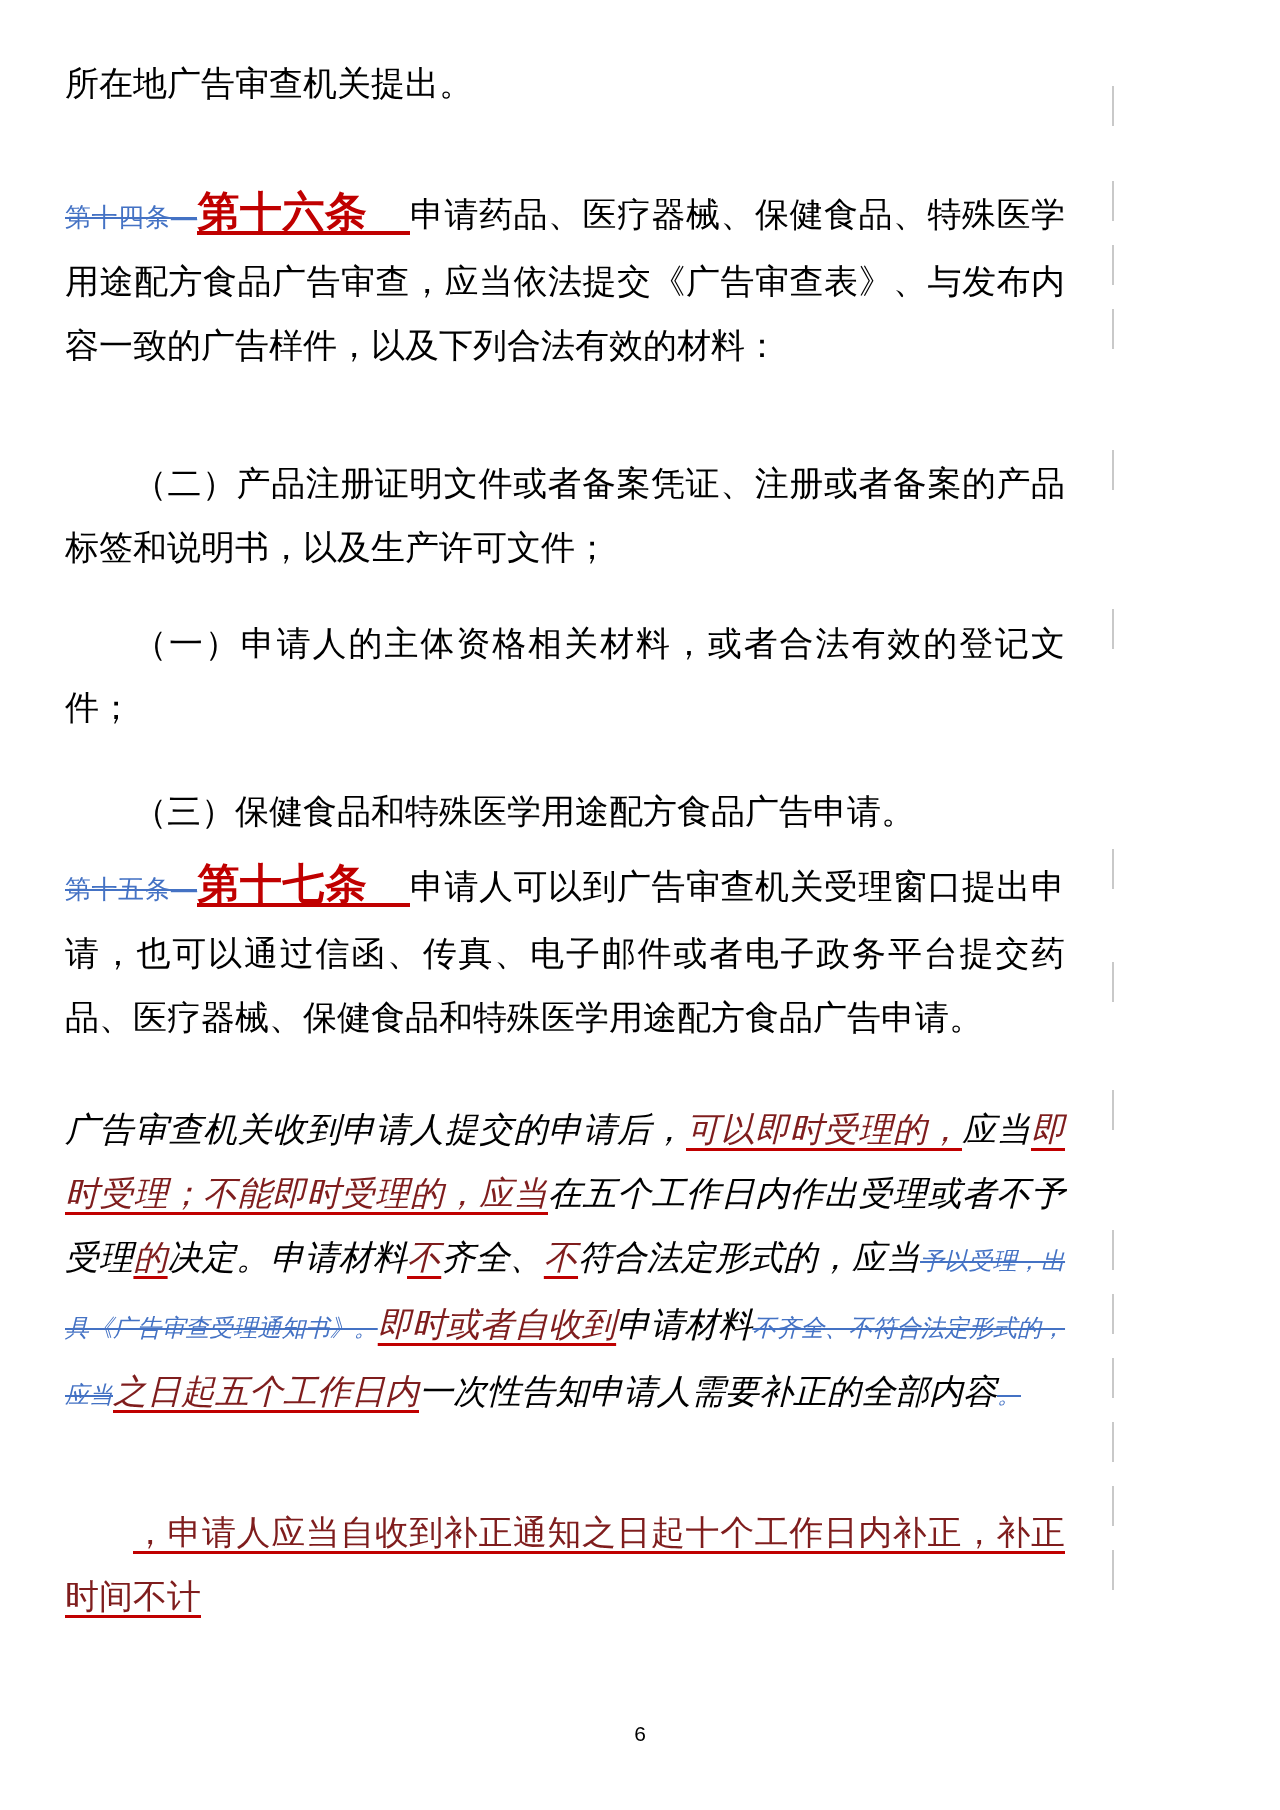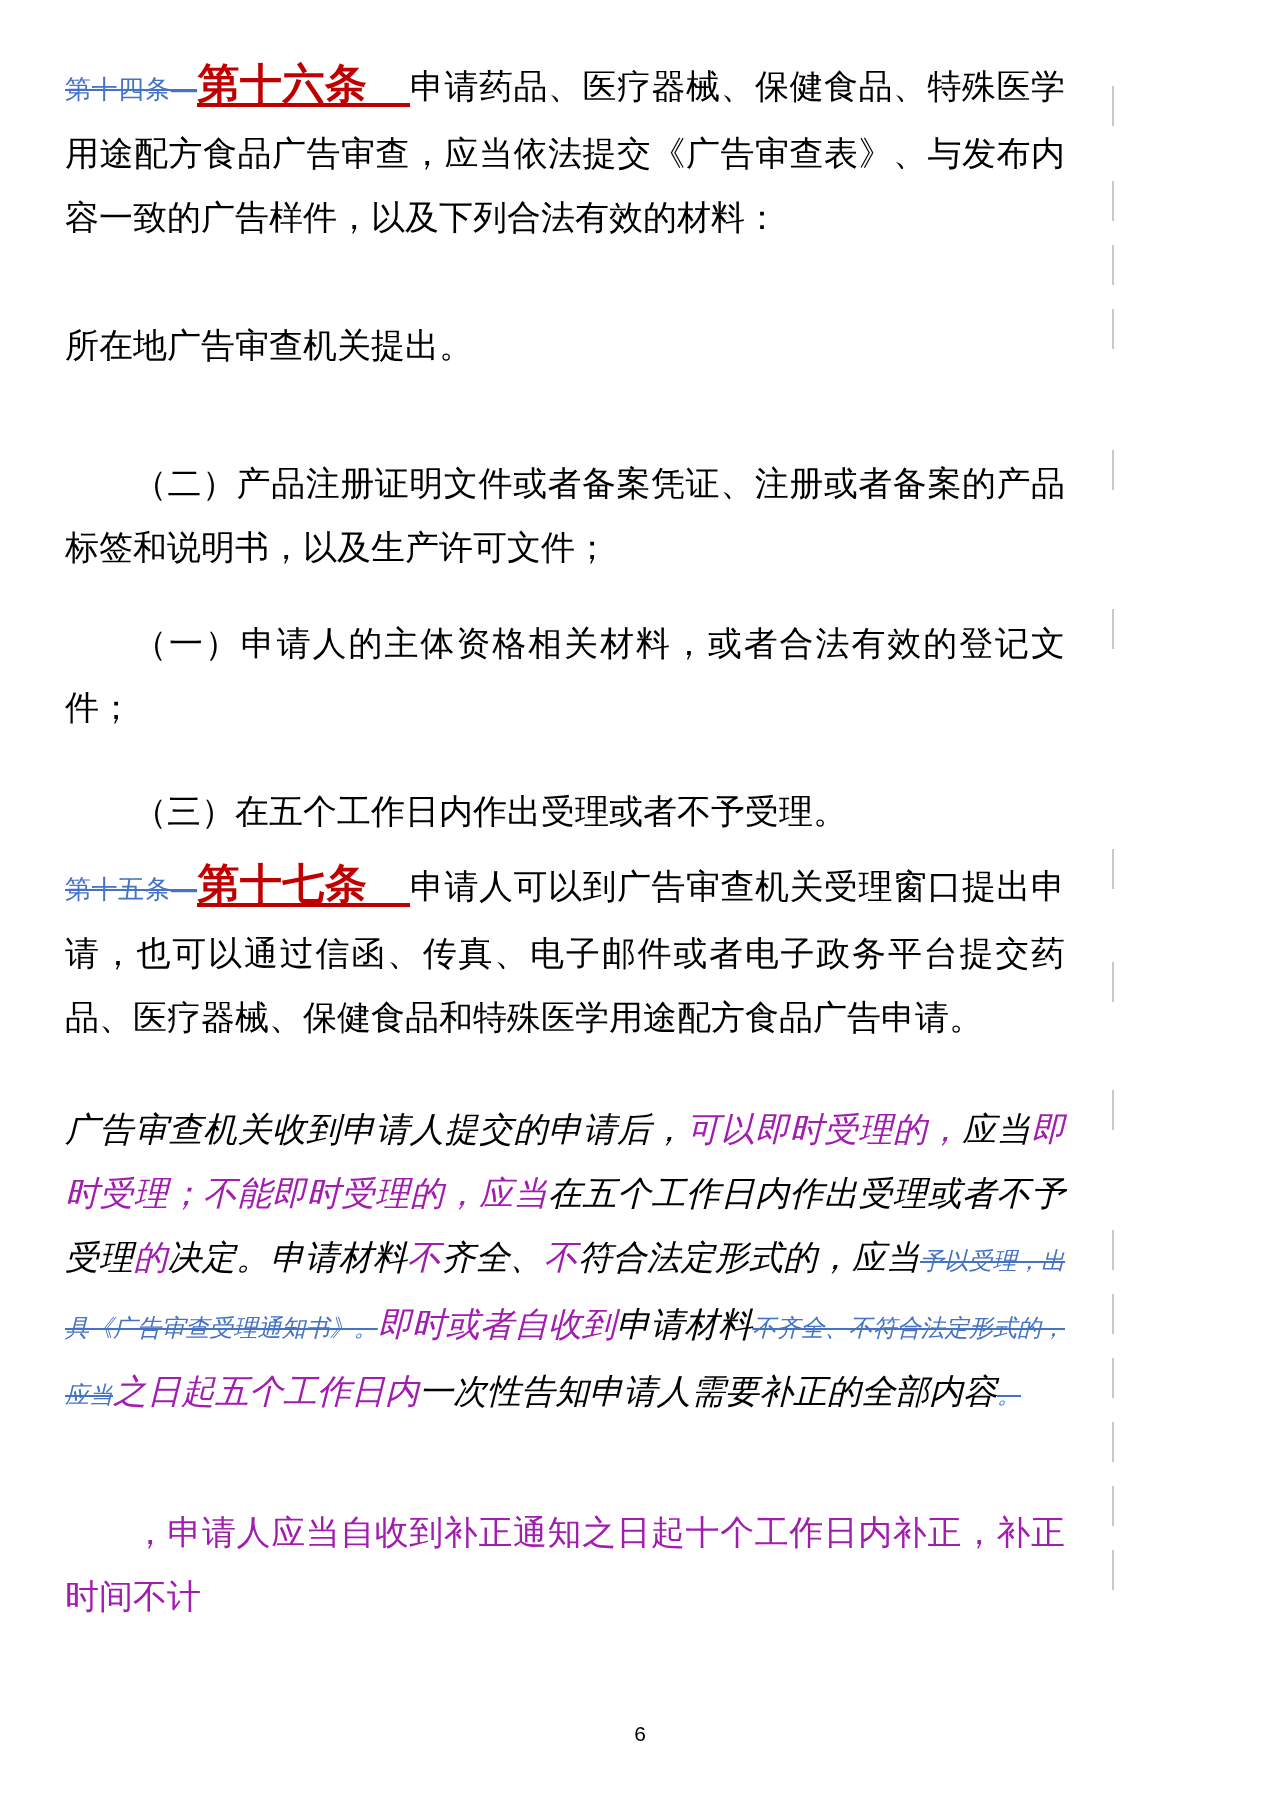--- a/index.html
+++ b/index.html
@@ -13,37 +13,37 @@
   .doc p:nth-of-type(1){margin-bottom:64px;}
   .doc p:nth-of-type(2){margin-bottom:74px;}
   .doc p:nth-of-type(3){margin-bottom:32px;}
   .doc p:nth-of-type(4){margin-bottom:40px;}
   .doc p:nth-of-type(5){margin-bottom:8px;}
   .doc p:nth-of-type(6){margin-bottom:48px;}
   .doc p:nth-of-type(7){margin-bottom:74px;font-style:italic;}
   .doc p:nth-of-type(8){margin-bottom:2px;}
   .run{text-decoration-thickness:2px;}
   .run.body{color:#000000;}
-  .run.ins{color:#a21caf;text-decoration-color:#c00000;text-underline-offset:7px;}
+  .run.ins{color:#7f1d1d;text-decoration:underline;text-decoration-color:#c00000;text-underline-offset:7px;}
   .run.ins-head{color:#c00000;font-weight:bold;font-size:42px;text-decoration:underline;text-decoration-color:#c00000;text-underline-offset:5px;}
   .run.del{color:#4472c4;font-size:24px;text-decoration:line-through;text-decoration-color:#4472c4;}
   .run.del-head{color:#4472c4;font-size:26px;text-decoration:line-through;text-decoration-color:#4472c4;}
   .pagenum{position:absolute;left:0;right:0;top:1722px;text-align:center;font-size:21px;color:#000;font-family:"Liberation Sans","DejaVu Sans",sans-serif;}
   .change-bar{position:absolute;left:1112px;width:2px;height:40px;background:#c9c9c9;}
 </style>
 </head>
 <body>
 
 <div class="page">
   <div class="doc" id="doc">
+      <p class="body"><span class="run body">所在地广告审查机关提出。</span></p>
       <p class="body"><span class="run del-head">第十四条—</span><span class="run ins-head">第十六条　</span><span class="run body">申请药品、医疗器械、保健食品、特殊医学用途配方食品广告审查，应当依法提交《广告审查表》、与发布内容一致的广告样件，以及下列合法有效的材料：</span></p>
-      <p class="body"><span class="run body">所在地广告审查机关提出。</span></p>
       <p class="item"><span class="run body">（二）产品注册证明文件或者备案凭证、注册或者备案的产品标签和说明书，以及生产许可文件；</span></p>
       <p class="item"><span class="run body">（一）申请人的主体资格相关材料，或者合法有效的登记文件；</span></p>
-      <p class="item"><span class="run body">（三）在五个工作日内作出受理或者不予受理。</span></p>
+      <p class="item"><span class="run body">（三）保健食品和特殊医学用途配方食品广告申请。</span></p>
       <p class="body"><span class="run del-head">第十五条—</span><span class="run ins-head">第十七条　</span><span class="run body">申请人可以到广告审查机关受理窗口提出申请，也可以通过信函、传真、电子邮件或者电子政务平台提交药品、医疗器械、保健食品和特殊医学用途配方食品广告申请。</span></p>
       <p class="body"><span class="run body">广告审查机关收到申请人提交的申请后，</span><span class="run ins">可以即时受理的，</span><span class="run body">应当</span><span class="run ins">即时受理；不能即时受理的，应当</span><span class="run body">在五个工作日内作出受理或者不予受理</span><span class="run ins">的</span><span class="run body">决定。申请材料</span><span class="run ins">不</span><span class="run body">齐全、</span><span class="run ins">不</span><span class="run body">符合法定形式的，应当</span><span class="run del">予以受理，出具《广告审查受理通知书》。</span><span class="run ins">即时或者自收到</span><span class="run body">申请材料</span><span class="run del">不齐全、不符合法定形式的，应当</span><span class="run ins">之日起五个工作日内</span><span class="run body">一次性告知申请人需要补正的全部内容</span><span class="run del">。</span></p>
       <p class="indent"><span class="run ins">，申请人应当自收到补正通知之日起十个工作日内补正，补正时间不计</span></p>
     </div>
   <div id="bars">
       <div class="change-bar" style="top: 86px;"></div>
       <div class="change-bar" style="top: 181px;"></div>
       <div class="change-bar" style="top: 245px;"></div>
       <div class="change-bar" style="top: 309px;"></div>
       <div class="change-bar" style="top: 450px;"></div>

